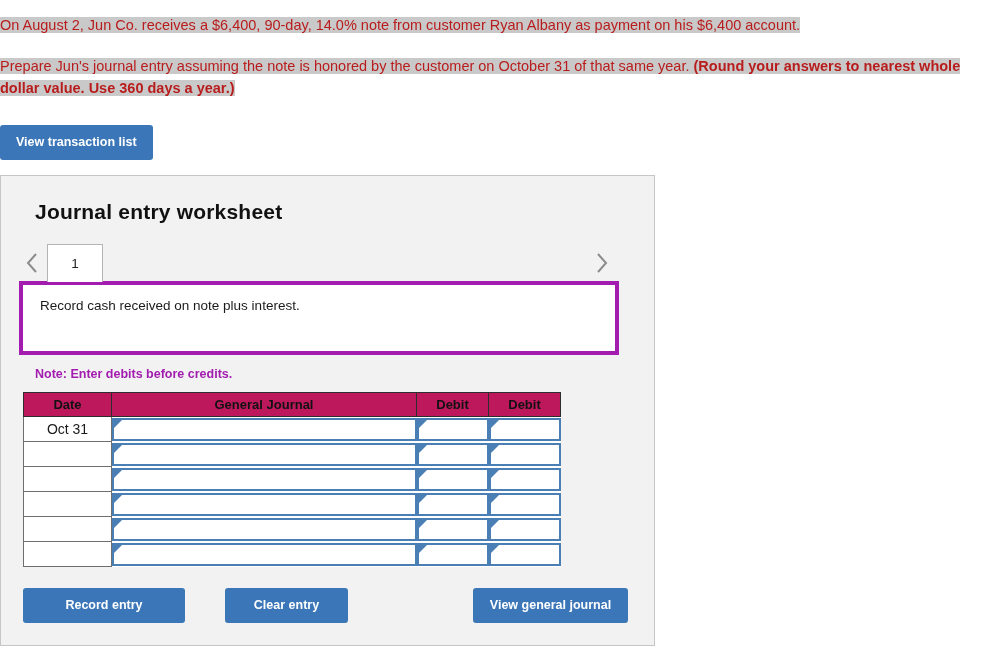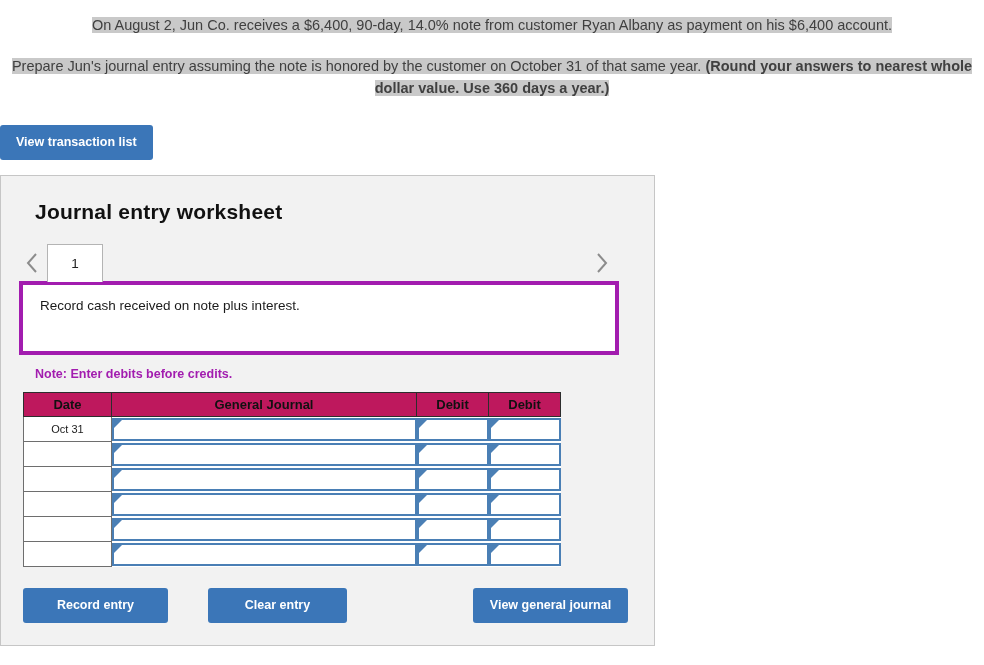--- a/index.html
+++ b/index.html
@@ -17,22 +17,21 @@
   }
 
   
   .problem {
     padding: 14px 0 0 0;
   }
   .problem p {
     margin: 0;
     font-size: 14.5px;
     line-height: 22px;
-    color: #404040;
-    text-align: center;
+    color: #b91c1c;
   }
   .problem p + p { margin-top: 19px; }
   .hl {
     background: #c9c9c9;
     box-decoration-break: clone;
     -webkit-box-decoration-break: clone;
   }
   .hl b { font-weight: bold; }
 
   
@@ -161,21 +160,21 @@
     height: 23px;
     background: #ffffff;
   }
   .col-date  { width: 88px; }
   .col-gj    { width: 305px; }
   .col-deb   { width: 72px; }
   .col-cred  { width: 72px; }
 
   .date-cell {
     text-align: center;
-    font-size: 11px;
+    font-size: 14px;
     color: #1a1a1a;
     background: #ffffff;
   }
 
   
   .cellbox {
     position: relative;
     border: 2px solid #4a7fb5;
     box-sizing: border-box;
     height: 23px;
@@ -196,22 +195,22 @@
   td.input-td { border: none; padding: 0; height: 25px; }
 
   
   .footer-btns {
     margin-top: 21px;
     margin-left: 4px;
     width: 605px;
     display: flex;
     align-items: center;
   }
-  .btn-record { width: 145px; text-align: center; }
-  .btn-clear  { width: 139px; margin-left: 40px; }
+  .btn-record { width: 162px; text-align: center; }
+  .btn-clear  { width: 123px; margin-left: 40px; }
   .btn-viewgj { width: 155px; margin-left: auto; }
 </style>
 </head>
 <body>
 
 <div class="problem">
   <p><span class="hl">On August 2, Jun Co. receives a $6,400, 90-day, 14.0% note from customer Ryan Albany as payment on his $6,400 account.</span></p>
   <p><span class="hl"><span>Prepare Jun's journal entry assuming the note is honored by the customer on October 31 of that same year. </span><b>(Round your answers to nearest whole dollar value. Use 360 days a year.)</b></span></p>
 </div>
 

